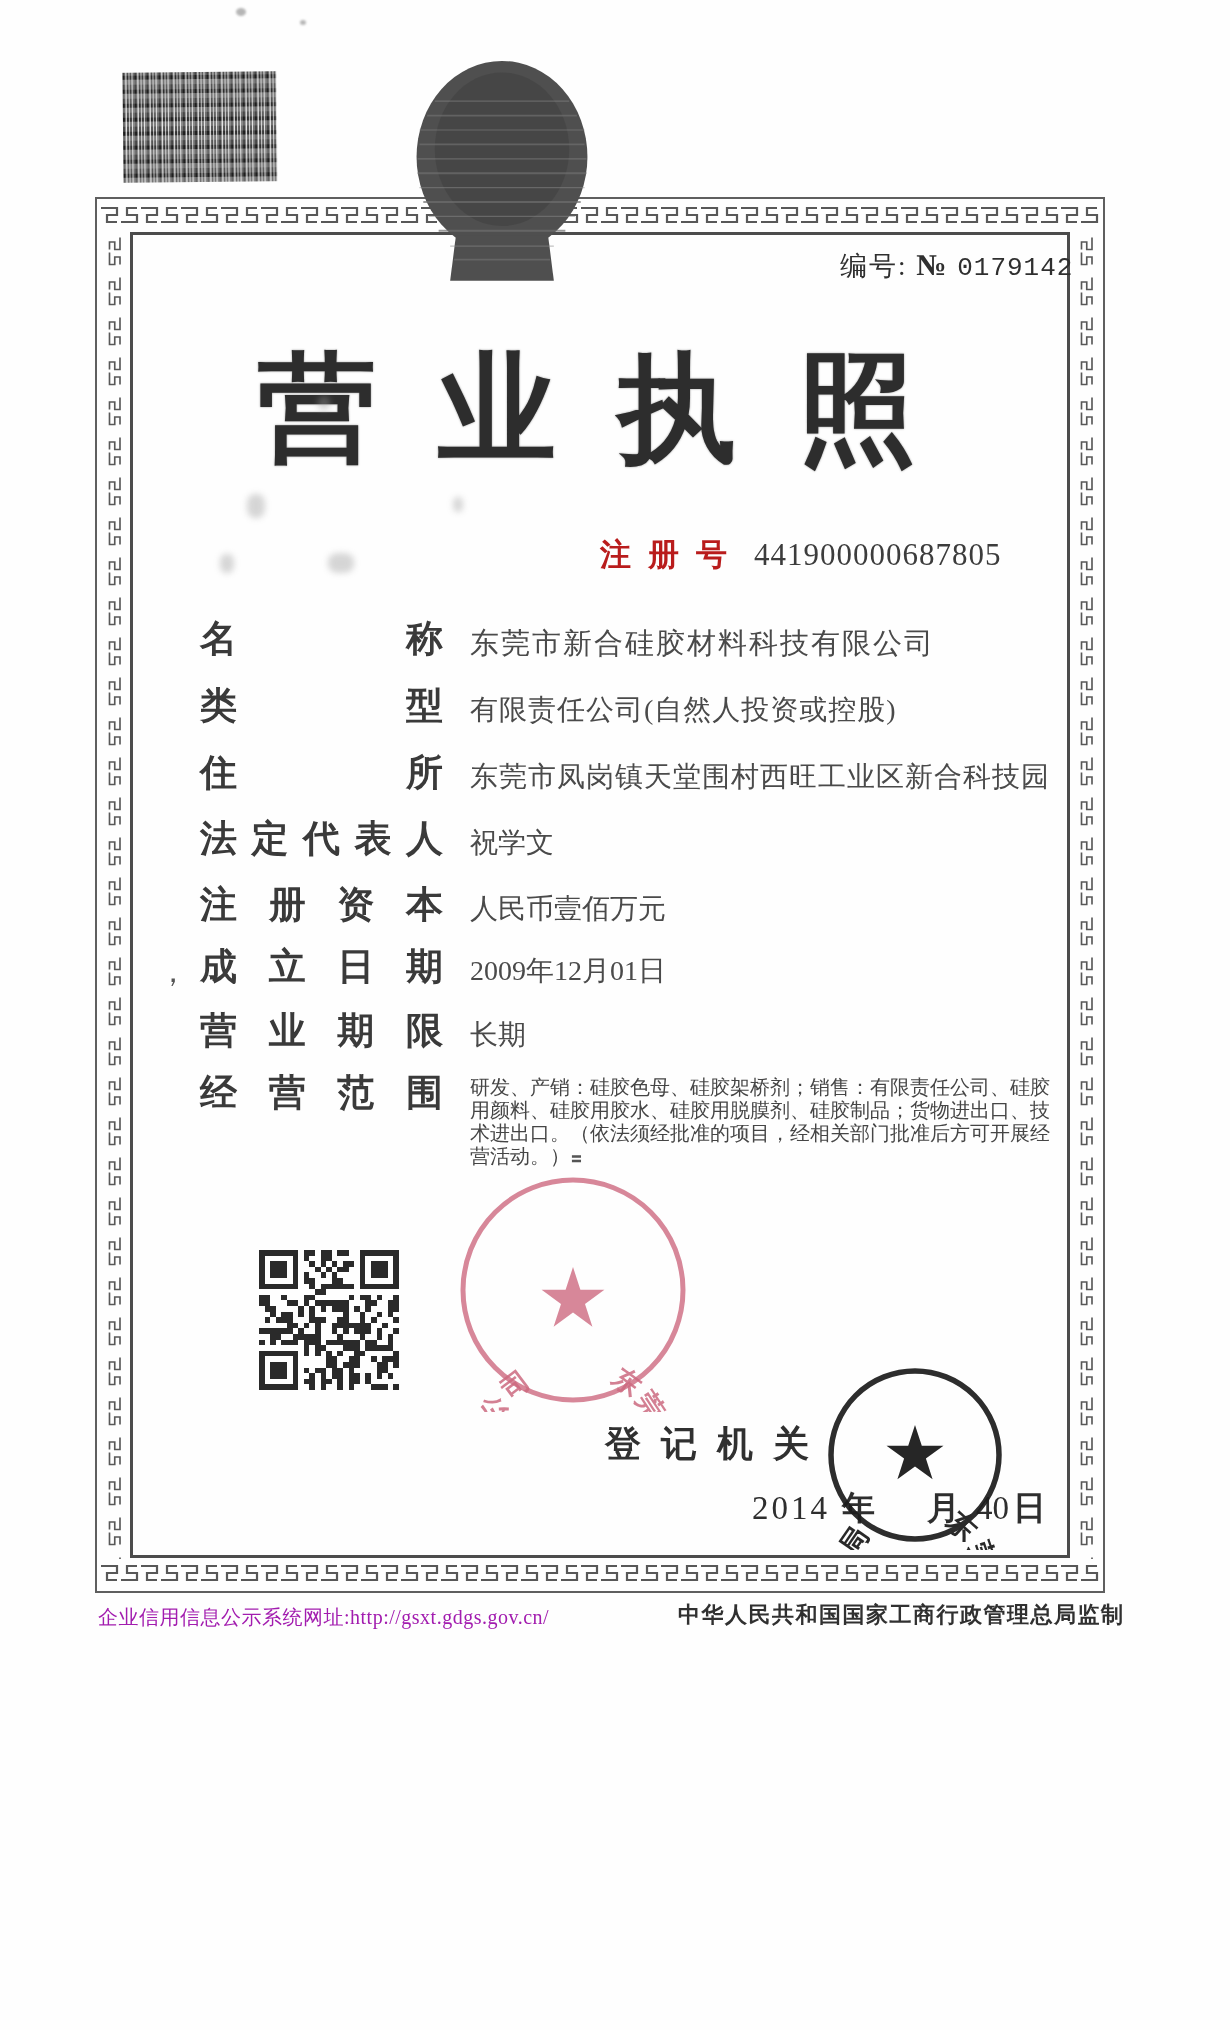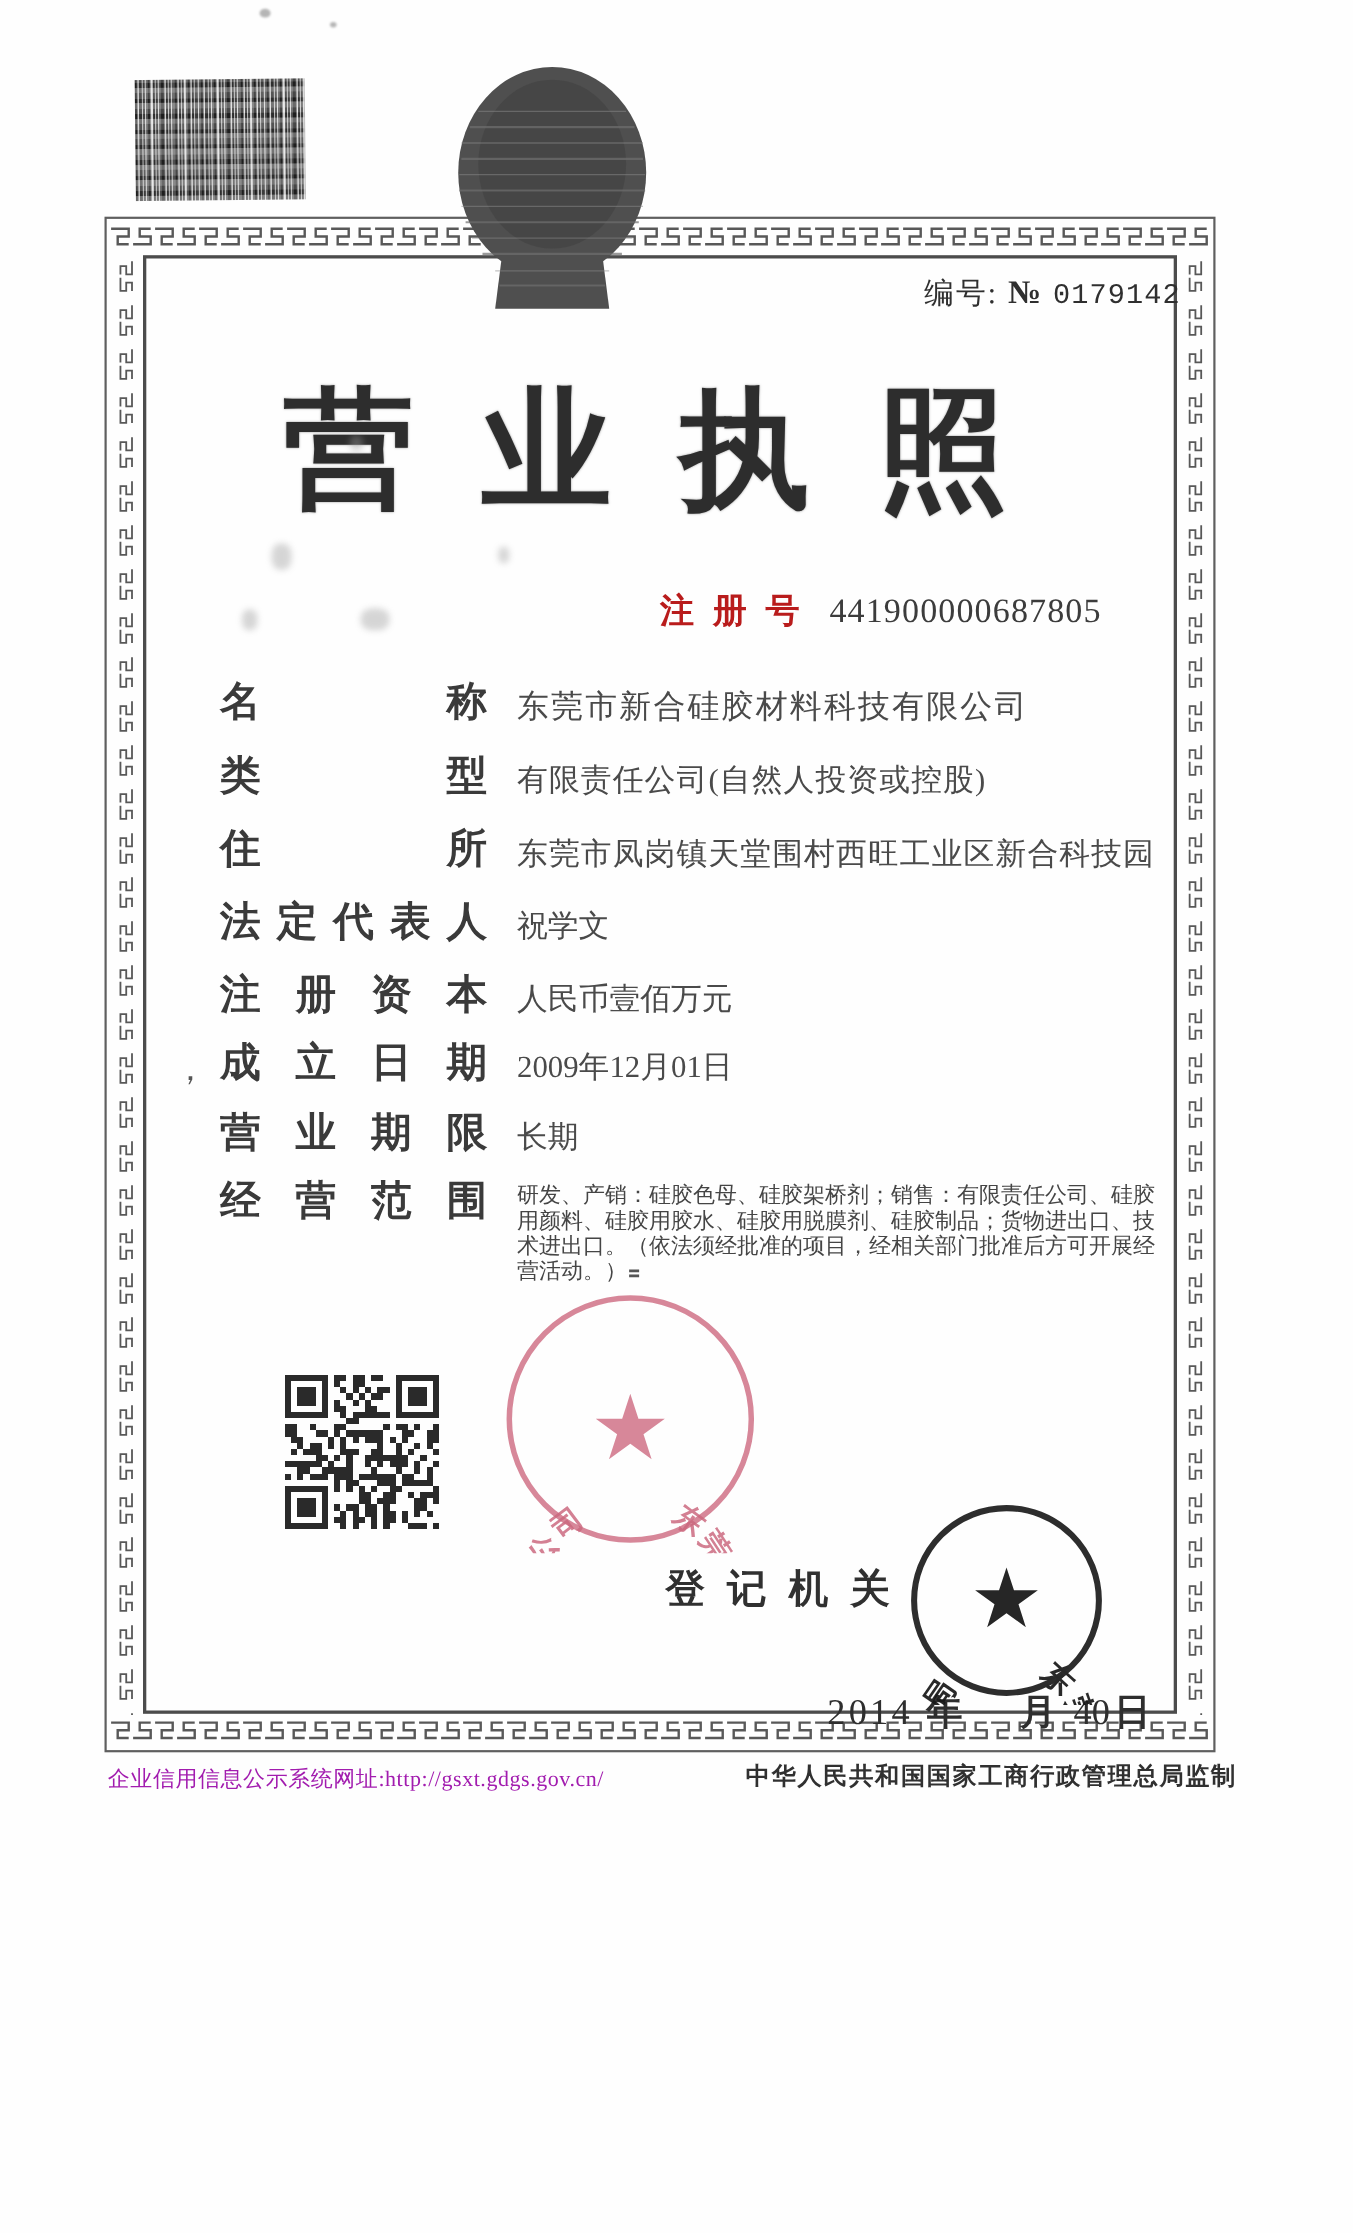--- a/index.html
+++ b/index.html
@@ -61,21 +61,21 @@
   .scope-mark{font-size:13px;color:#555;letter-spacing:-2px;}
   
   .qr{position:absolute;left:259px;top:1250px;width:140px;height:140px;filter:blur(.3px);}
   
   .seal-red{position:absolute;left:451px;top:1168px;z-index:5;opacity:.85;filter:blur(.4px);}
   .seal-black{position:absolute;left:820px;top:1360px;z-index:7;opacity:.92;filter:blur(.3px);}
   
   .registrar{position:absolute;left:605px;top:1420px;font-size:36px;font-weight:600;
     letter-spacing:20px;color:#303030;white-space:nowrap;font-family:Liberation Mono, monospace;}
   .issue-date{position:absolute;left:752px;top:1486px;z-index:4;font-size:33px;
-    color:#2e2e2e;white-space:nowrap;display:flex;align-items:baseline;margin-top:48px;}
+    color:#2e2e2e;white-space:nowrap;display:flex;align-items:baseline;}
   .issue-date .d-year{letter-spacing:3px;}
   .issue-date .d-u1{margin-left:12px;font-weight:600;}
   .issue-date .d-u2{margin-left:52px;font-weight:600;}
   .issue-date .d-day{margin-left:16px;letter-spacing:0;}
   .issue-date .d-u3{margin-left:4px;font-weight:600;}
   
   .footer-left{position:absolute;left:98px;top:1604px;font-size:20px;color:#a21caf;
     letter-spacing:.5px;white-space:nowrap;}
   .footer-right{position:absolute;left:678px;top:1600px;font-size:22px;color:#303030;
     font-weight:600;letter-spacing:1.5px;white-space:nowrap;}

